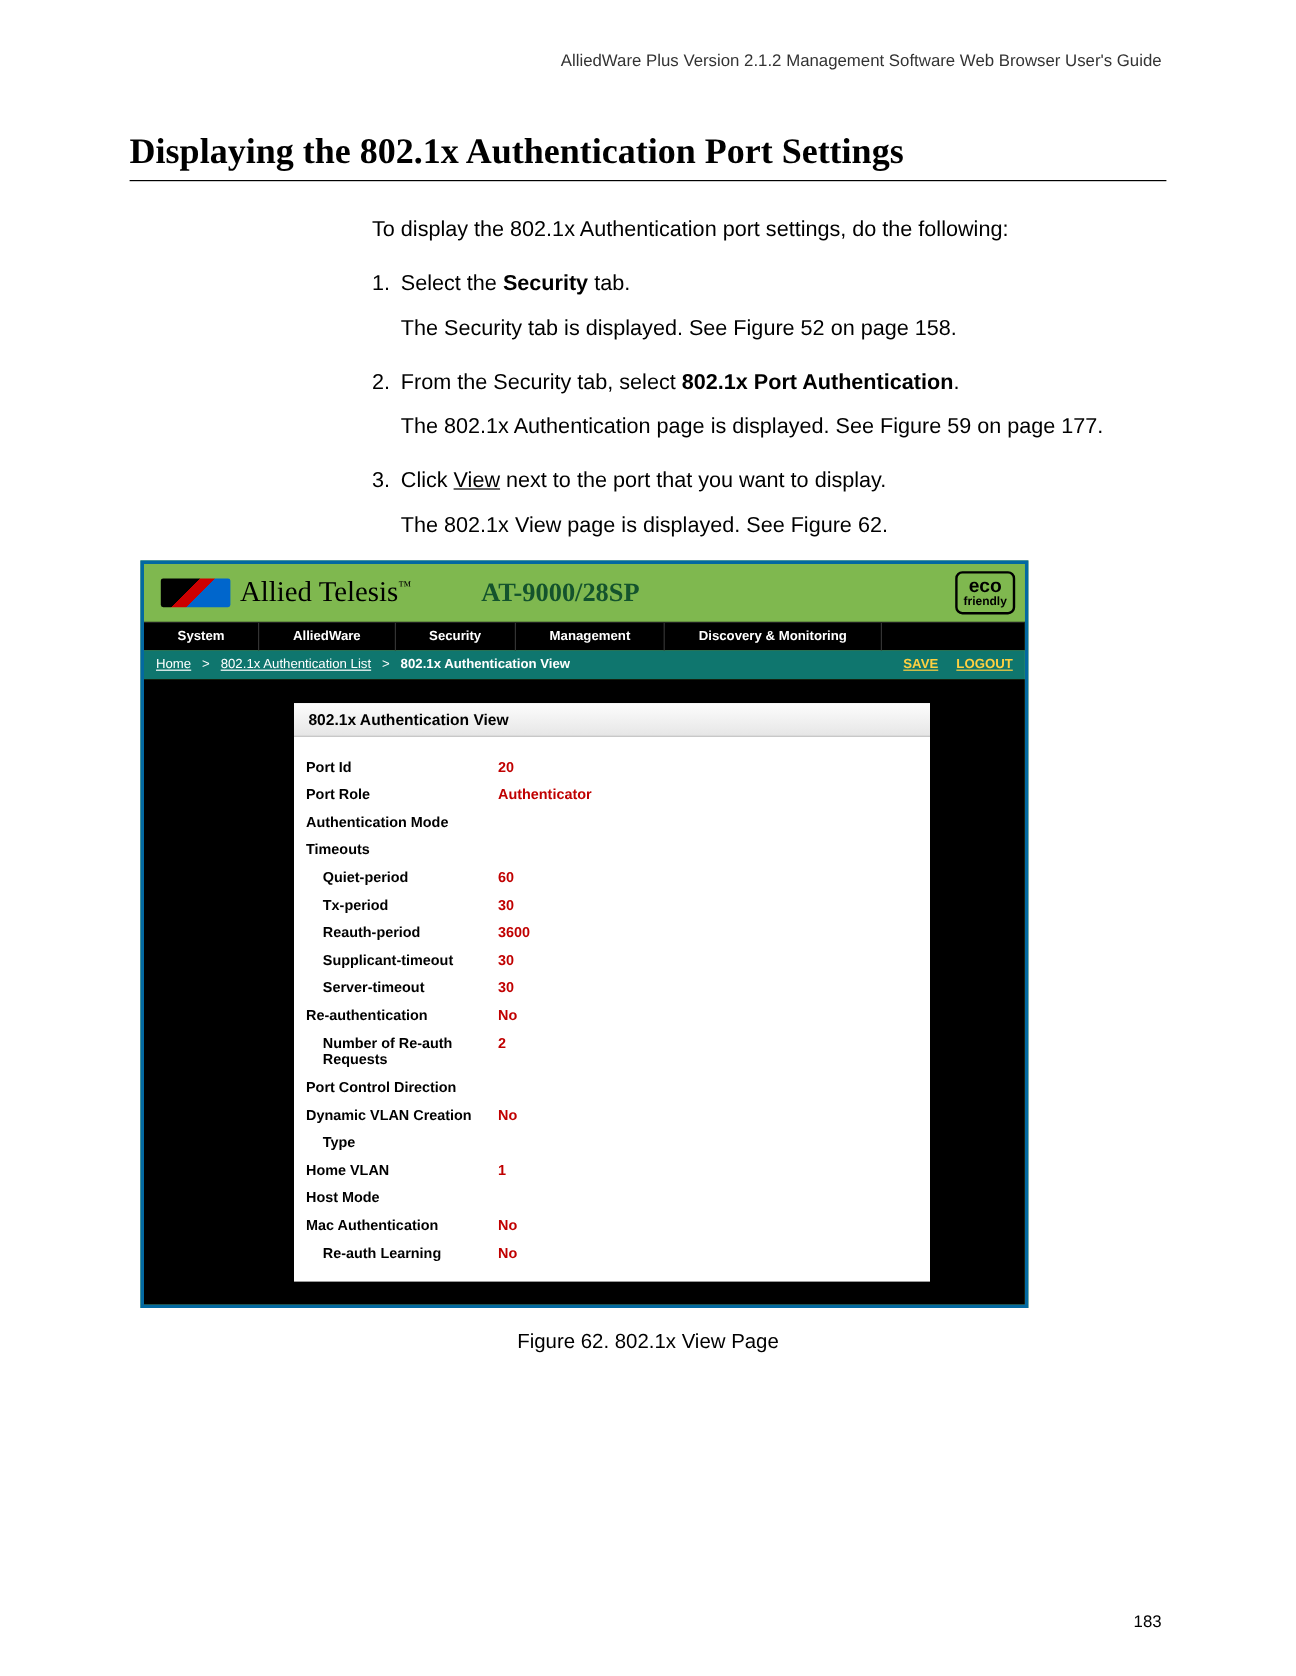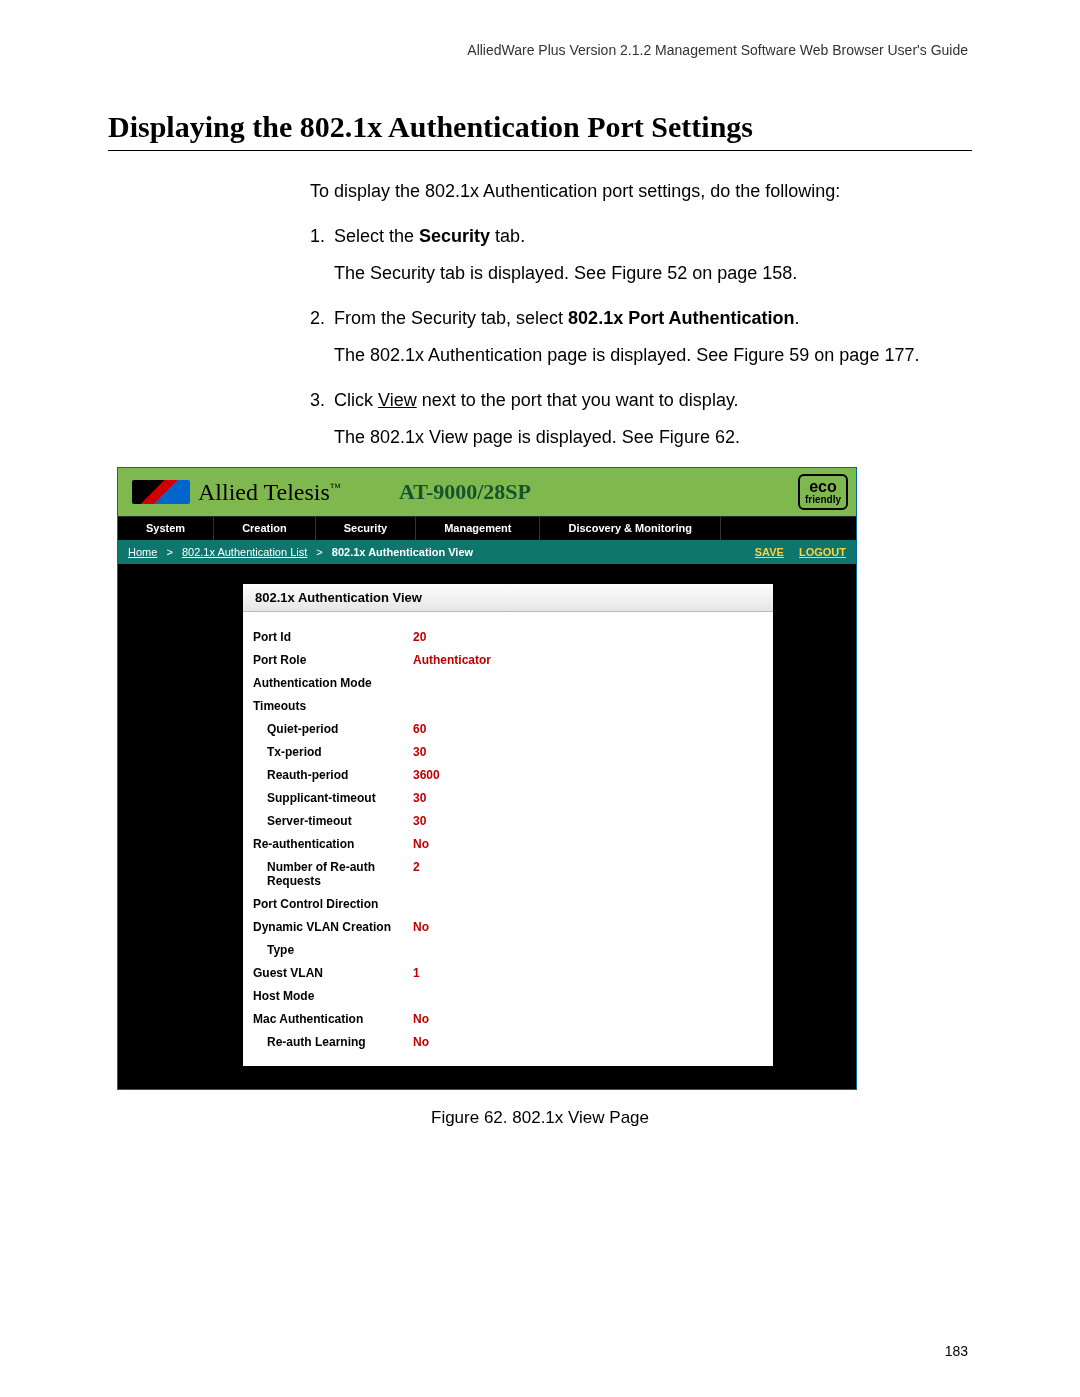--- a/index.html
+++ b/index.html
@@ -45,21 +45,21 @@
   .bold { font-weight: bold; }
   .underline { text-decoration: underline; }
 
   .screenshot {
     position: absolute;
     top: 467px;
     left: 117px;
     width: 740px;
     height: 623px;
     background: #7fb84f;
-    border: 1px solid #0369a1;
+    border: 3px solid #0369a1;
   }
   .logo-bar {
     height: 48px;
     background: #7fb84f;
     display: flex;
     align-items: center;
     padding: 0 10px;
     position: relative;
   }
   .logo-mark {
@@ -216,21 +216,21 @@
     </span>
     <span class="product-name">AT-9000/28SP</span>
     <div class="eco-badge">
       <span class="eco-big">eco</span>
       <span>friendly</span>
     </div>
   </div>
 
   <div class="tabs">
     <div class="tab">System</div>
-    <div class="tab">Creation</div>
+    <div class="tab">AlliedWare</div>
     <div class="tab">Security</div>
     <div class="tab">Management</div>
     <div class="tab">Discovery &amp; Monitoring</div>
   </div>
 
   <div class="breadcrumb-bar">
     <div class="bc-left">
       <a>Home</a>
       <span class="sep">&gt;</span>
       <a>802.1x Authentication List</a>
@@ -297,21 +297,21 @@
           </div>
           <div class="row">
             <div class="label">Dynamic VLAN Creation</div>
             <div class="value">No</div>
           </div>
           <div class="row indent">
             <div class="label">Type</div>
             <div class="value"></div>
           </div>
           <div class="row">
-            <div class="label">Guest VLAN</div>
+            <div class="label">Home VLAN</div>
             <div class="value">1</div>
           </div>
           <div class="row">
             <div class="label">Host Mode</div>
             <div class="value"></div>
           </div>
           <div class="row">
             <div class="label">Mac Authentication</div>
             <div class="value">No</div>
           </div>

